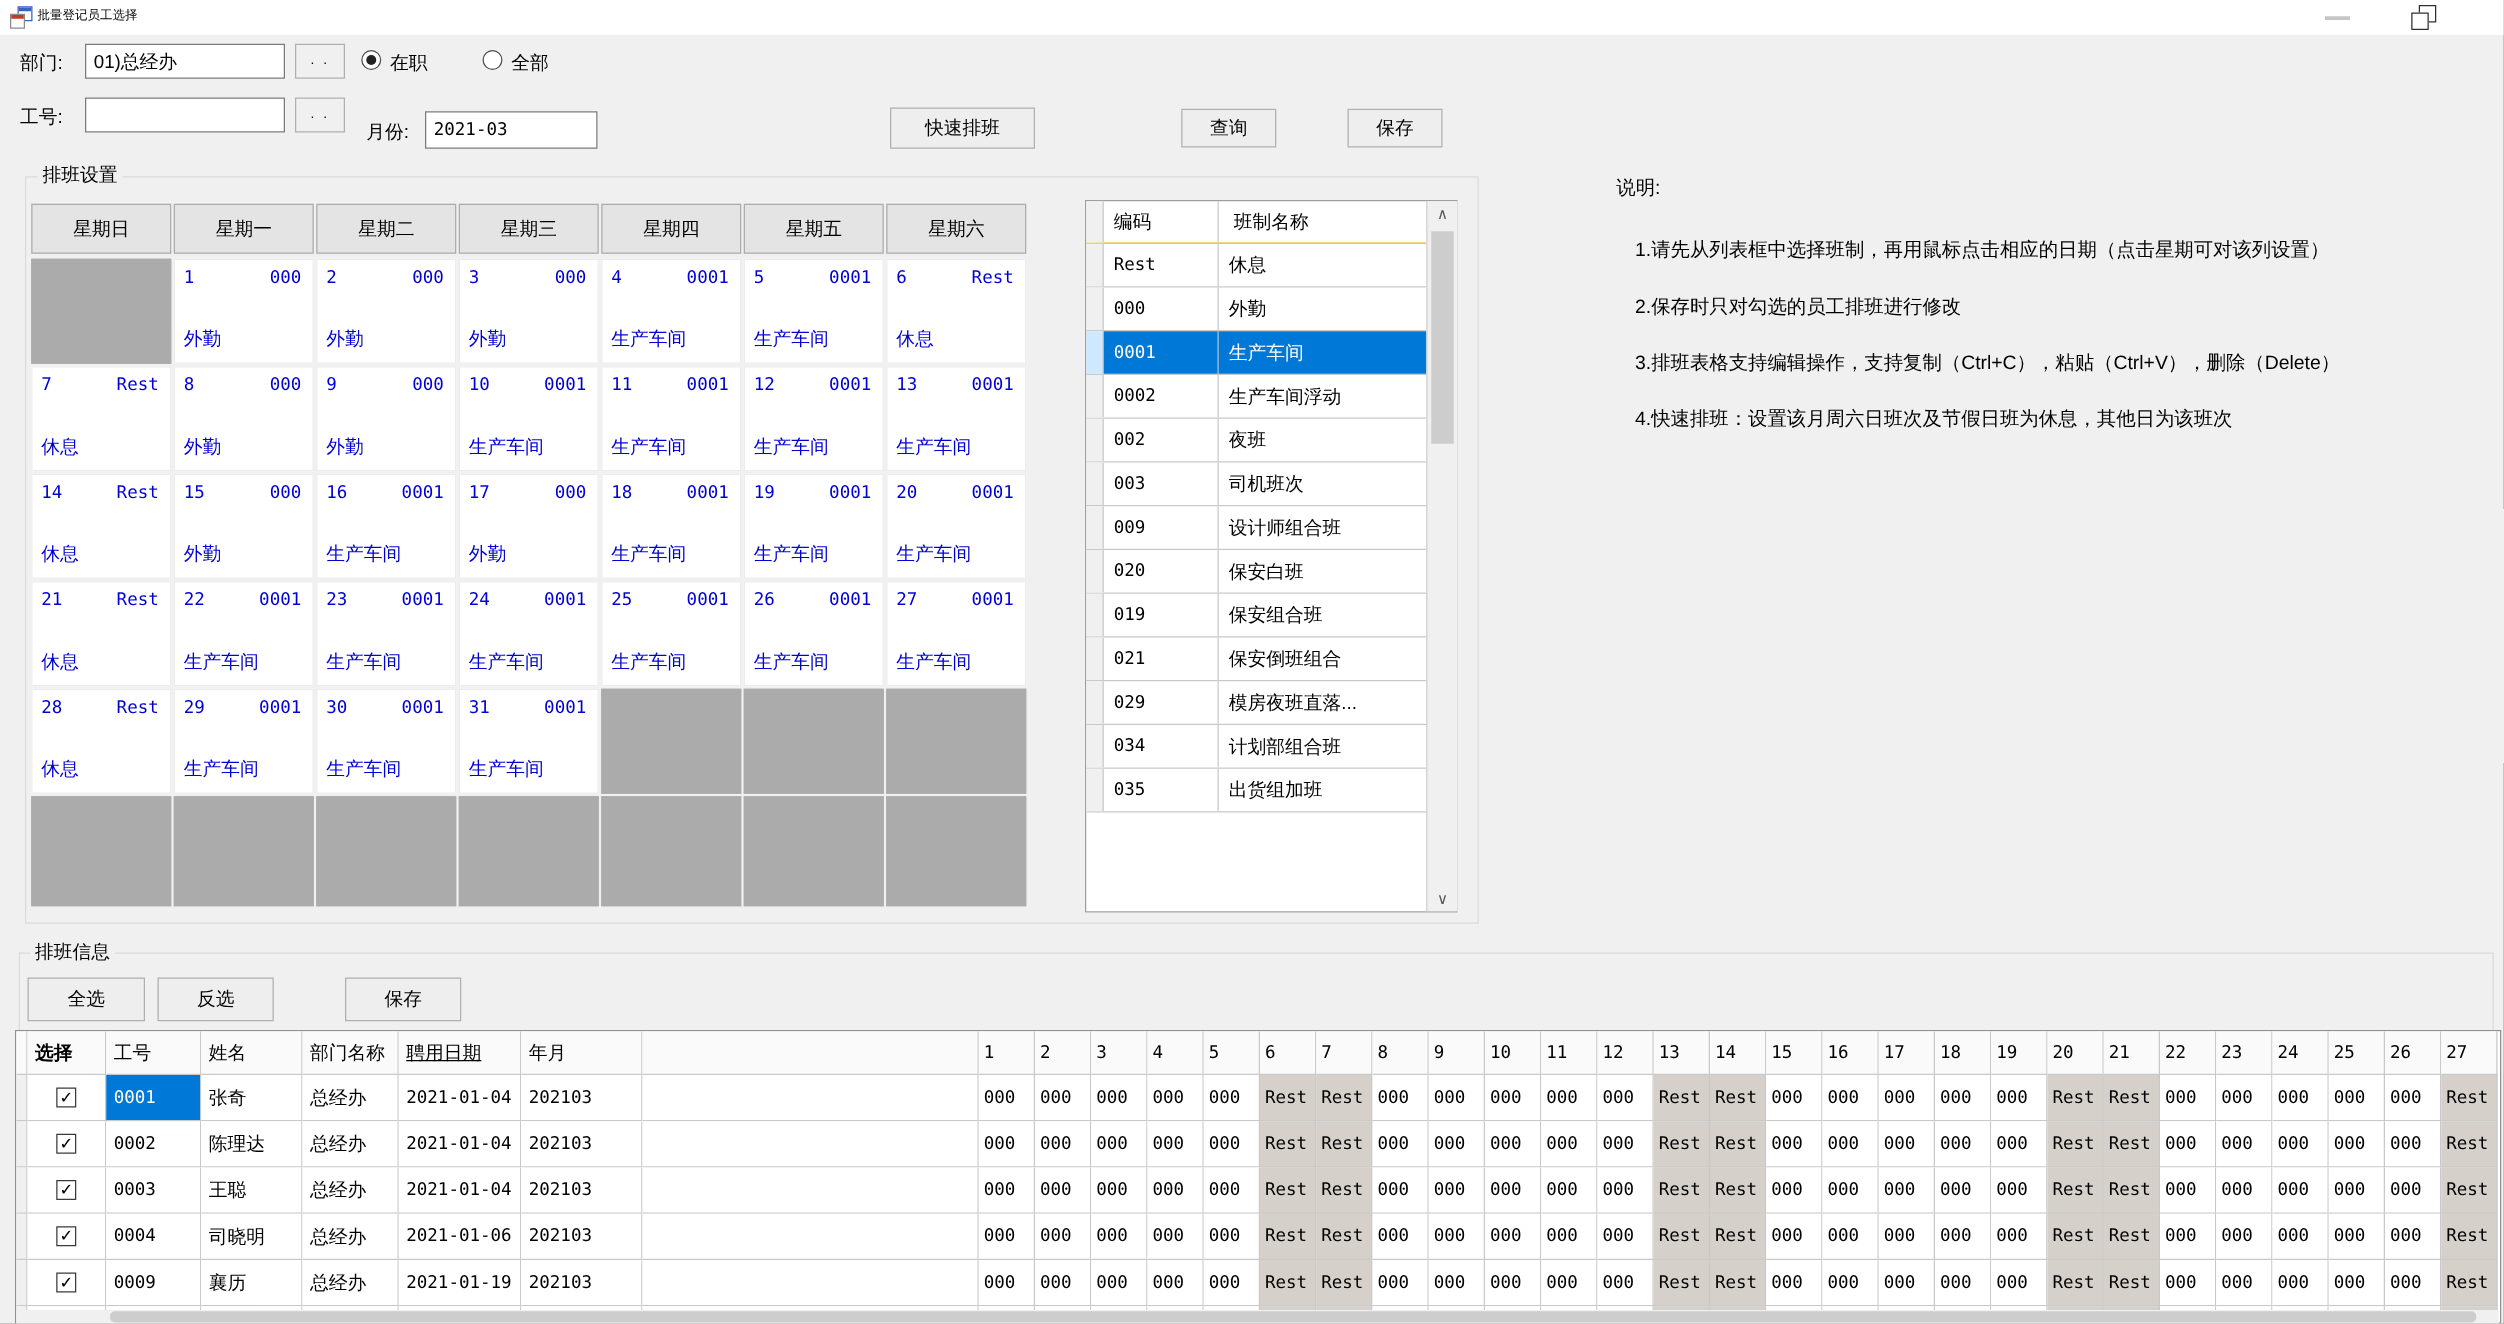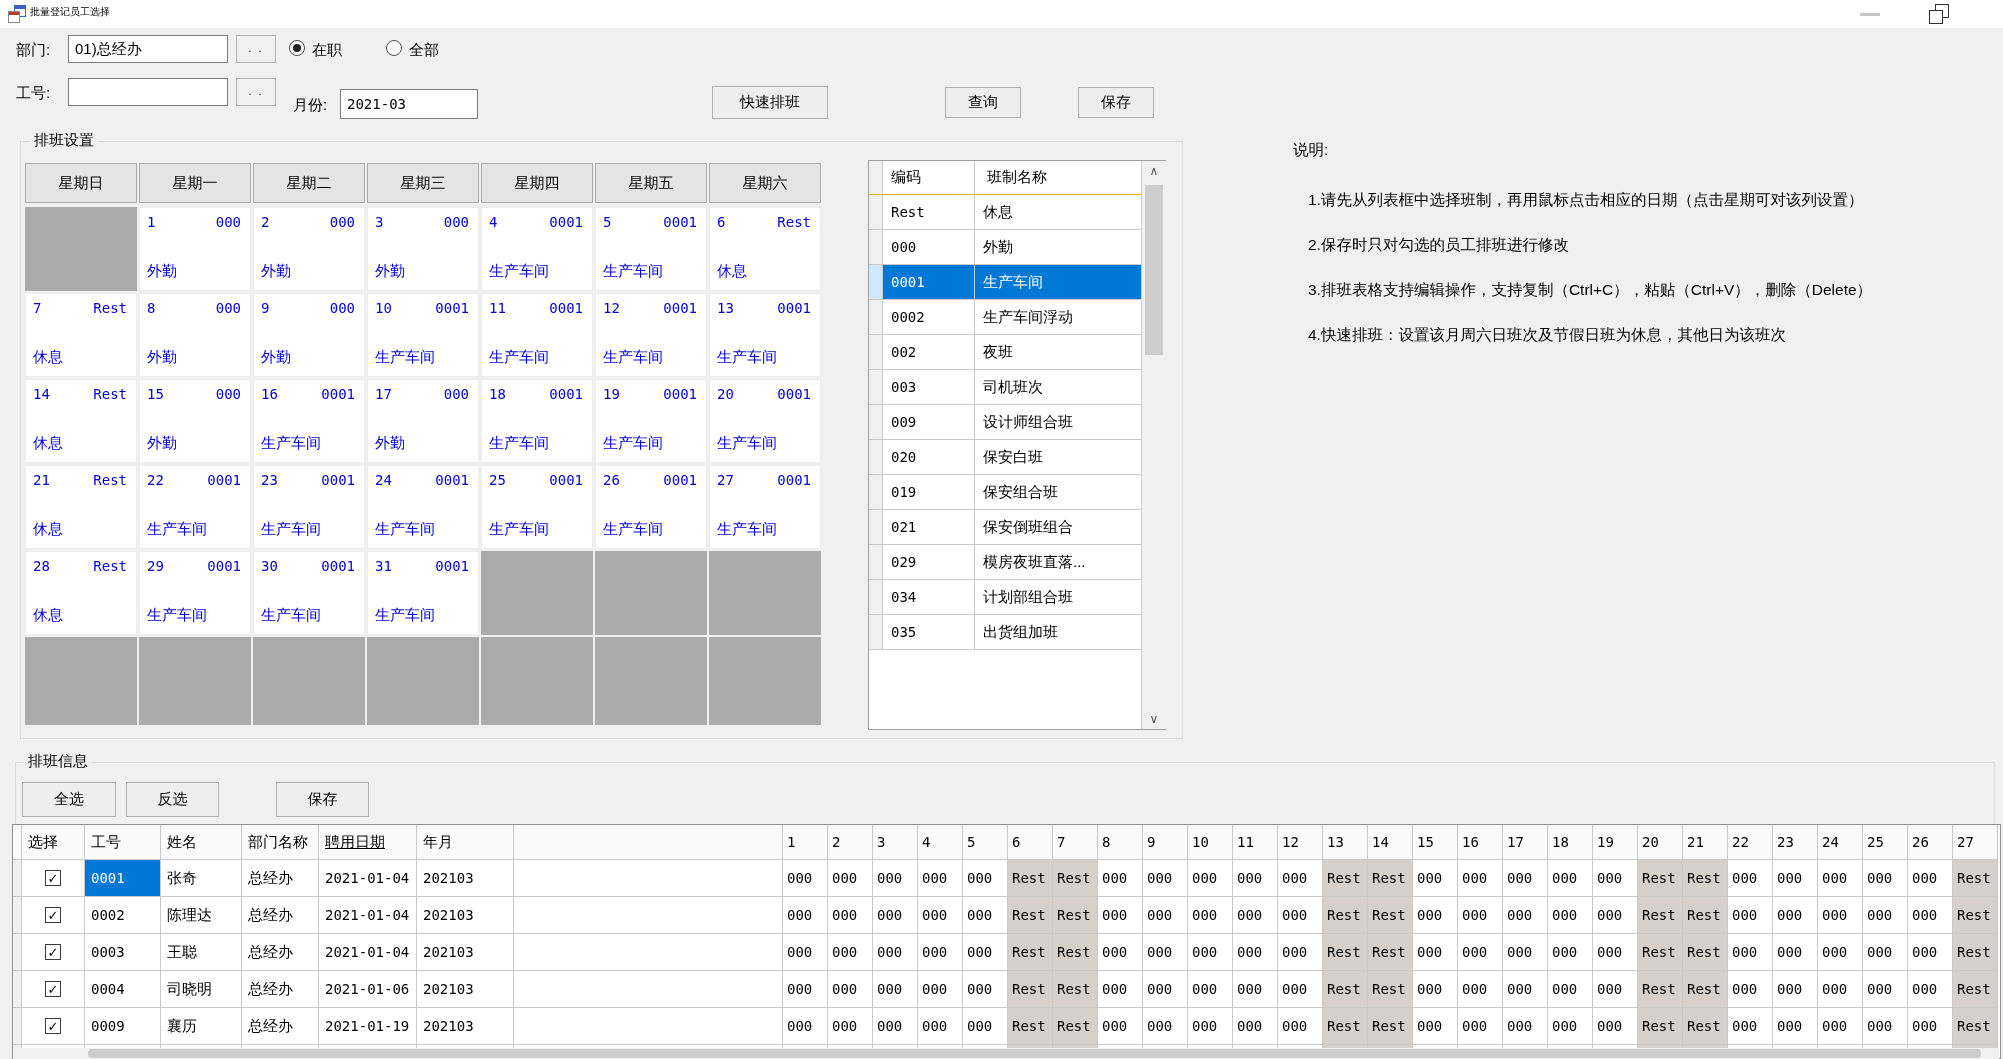--- a/index.html
+++ b/index.html
@@ -404,21 +404,21 @@
   <div class="gb" style="left:15px;top:762px;width:1980px;height:297px;border-bottom:none;"></div>
   <span class="gb-label" style="left:24px;top:752px;">排班信息</span>
 
   <div class="btn" style="left:22px;top:782px;width:94px;height:35px;">全选</div>
   <div class="btn" style="left:126px;top:782px;width:93px;height:35px;">反选</div>
   <div class="btn" style="left:276px;top:782px;width:93px;height:35px;">保存</div>
 
   <div id="tbl">
       <div class="trow hd">
         <div class="tc rowsel" style="width: 9px;"></div>
-        <div class="tc " style="width: 63px;">选择</div>
+        <div class="tc " style="width: 63px; font-weight: bold;">选择</div>
         <div class="tc " style="width: 76px;">工号</div>
         <div class="tc " style="width: 81px;">姓名</div>
         <div class="tc " style="width: 77px;">部门名称</div>
         <div class="tc " style="width: 98px; text-decoration: underline;">聘用日期</div>
         <div class="tc " style="width: 97px;">年月</div>
         <div class="tc " style="width: 269px;"></div>
         <div class="tc day" style="width: 45px;">1</div>
         <div class="tc day" style="width: 45px;">2</div>
         <div class="tc day" style="width: 45px;">3</div>
         <div class="tc day" style="width: 45px;">4</div>

